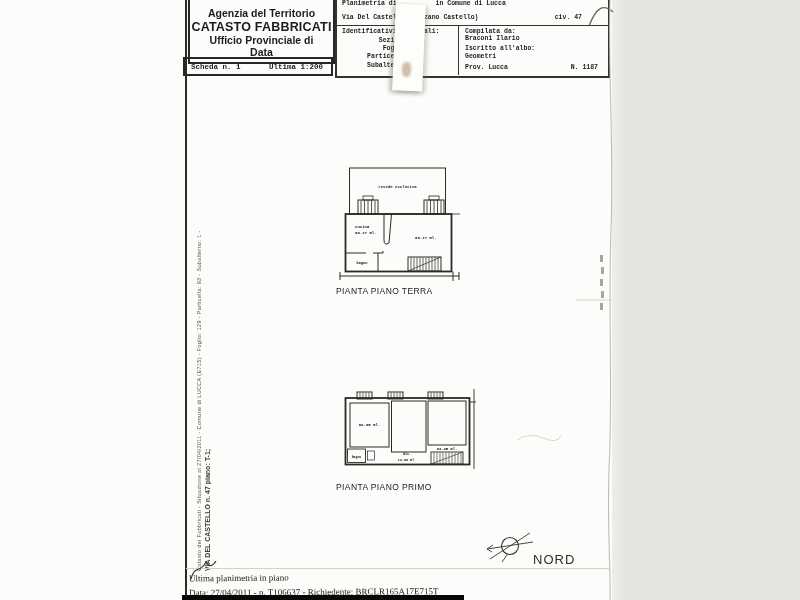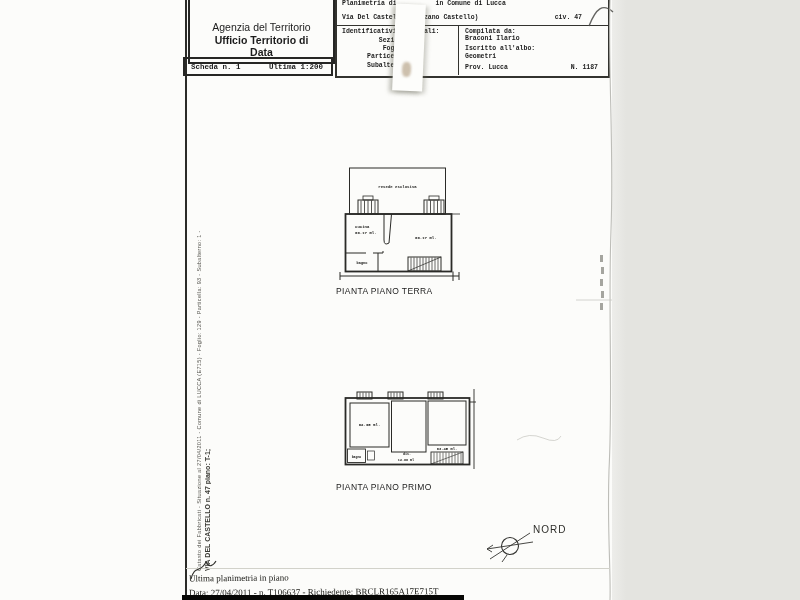--- a/index.html
+++ b/index.html
@@ -12,21 +12,21 @@
 
   .scanner-strip{left:612px;top:0;width:188px;height:600px;
      background:linear-gradient(to right,#ededea,#e4e4e0 14px);}
 
   .frame-left{left:185px;top:0;width:2px;height:600px;background:#2b2b28;}
 
   
   .agency-box{left:188px;top:-3px;width:143px;height:61px;border:2px solid #262624;border-top:none;
      display:flex;flex-direction:column;align-items:center;justify-content:flex-end;
      padding-bottom:4px;text-align:center;}
-  .agency-box .l1{font-size:10.5px;font-weight:normal;line-height:13px;}
+  .agency-box .l1{font-size:10.5px;font-weight:bold;line-height:13px;}
   .agency-box .l2{font-size:12.5px;font-weight:bold;line-height:14px;letter-spacing:.2px;}
   .agency-box .l3{font-size:10.5px;font-weight:bold;line-height:12px;}
   .agency-box .l4{font-size:10.5px;font-weight:bold;line-height:12px;}
 
   .scheda-box{left:183px;top:57px;width:150px;height:19px;border:2px solid #262624;
      display:flex;align-items:center;justify-content:space-between;
      font-size:7.5px;font-weight:bold;box-sizing:border-box;padding:0 8px 0 6px;}
 
   
   .info-box{left:335px;top:0;width:275px;height:78px;border:2px solid #33332f;border-top:none;
@@ -47,41 +47,42 @@
   .tape-stain{position:absolute;left:9px;bottom:14px;width:9px;height:15px;
      background:rgba(146,118,78,.45);filter:blur(1.2px);border-radius:40%;}
 
   .caption{width:150px;text-align:left;font-size:8.5px;letter-spacing:.4px;color:#222;}
 
   .sidetext1{left:196px;top:571px;width:484px;transform:rotate(-90deg);transform-origin:0 0;
      font-size:5.5px;letter-spacing:.35px;color:#55544e;white-space:nowrap;overflow:hidden;}
   .sidetext2{left:204px;top:571px;width:480px;transform:rotate(-90deg);transform-origin:0 0;
      font-size:7px;color:#38383300;color:#3a3a35;font-weight:bold;white-space:nowrap;overflow:hidden;}
 
-  .nord-label{left:533px;top:524px;font-size:10px;letter-spacing:1px;color:#2e2e2a;}
+  .nord-label{left:533px;top:552px;font-size:13px;letter-spacing:1px;color:#2e2e2a;}
 
   .footer-rule{left:186px;top:568px;width:424px;height:1px;background:#d2d2ca;}
   .footer-l1{left:189px;top:573px;font-size:9px;color:#20201c;transform:rotate(-.5deg);}
   .footer-l2{left:189px;top:587px;font-size:9px;color:#20201c;transform:rotate(-.4deg);}
   .footer-bar{left:182px;top:595px;width:282px;height:5px;background:#070705;}
 
   svg{display:block;}
   svg text{font-family:"Liberation Mono","DejaVu Sans Mono",monospace;font-weight:bold;fill:#161614;}
 </style>
 </head>
 <body>
 
 <div class="page">
 
   <div class="abs scanner-strip"></div>
   <div class="abs frame-left"></div>
 
   <div class="abs agency-box">
     <div class="l1">Agenzia del Territorio</div>
-    <div class="l3">Ufficio Territorio di</div>
+    <div class="l2">CATASTO FABBRICATI</div>
+    <div class="l3">Ufficio Provinciale di</div>
     <div class="l4">Data</div>
   </div>
 
   <div class="abs scheda-box mono">
     <span>Scheda n. 1</span>
     <span>Ultima 1:200</span>
   </div>
 
   <div class="abs info-box mono">
     <div class="info-row1">

